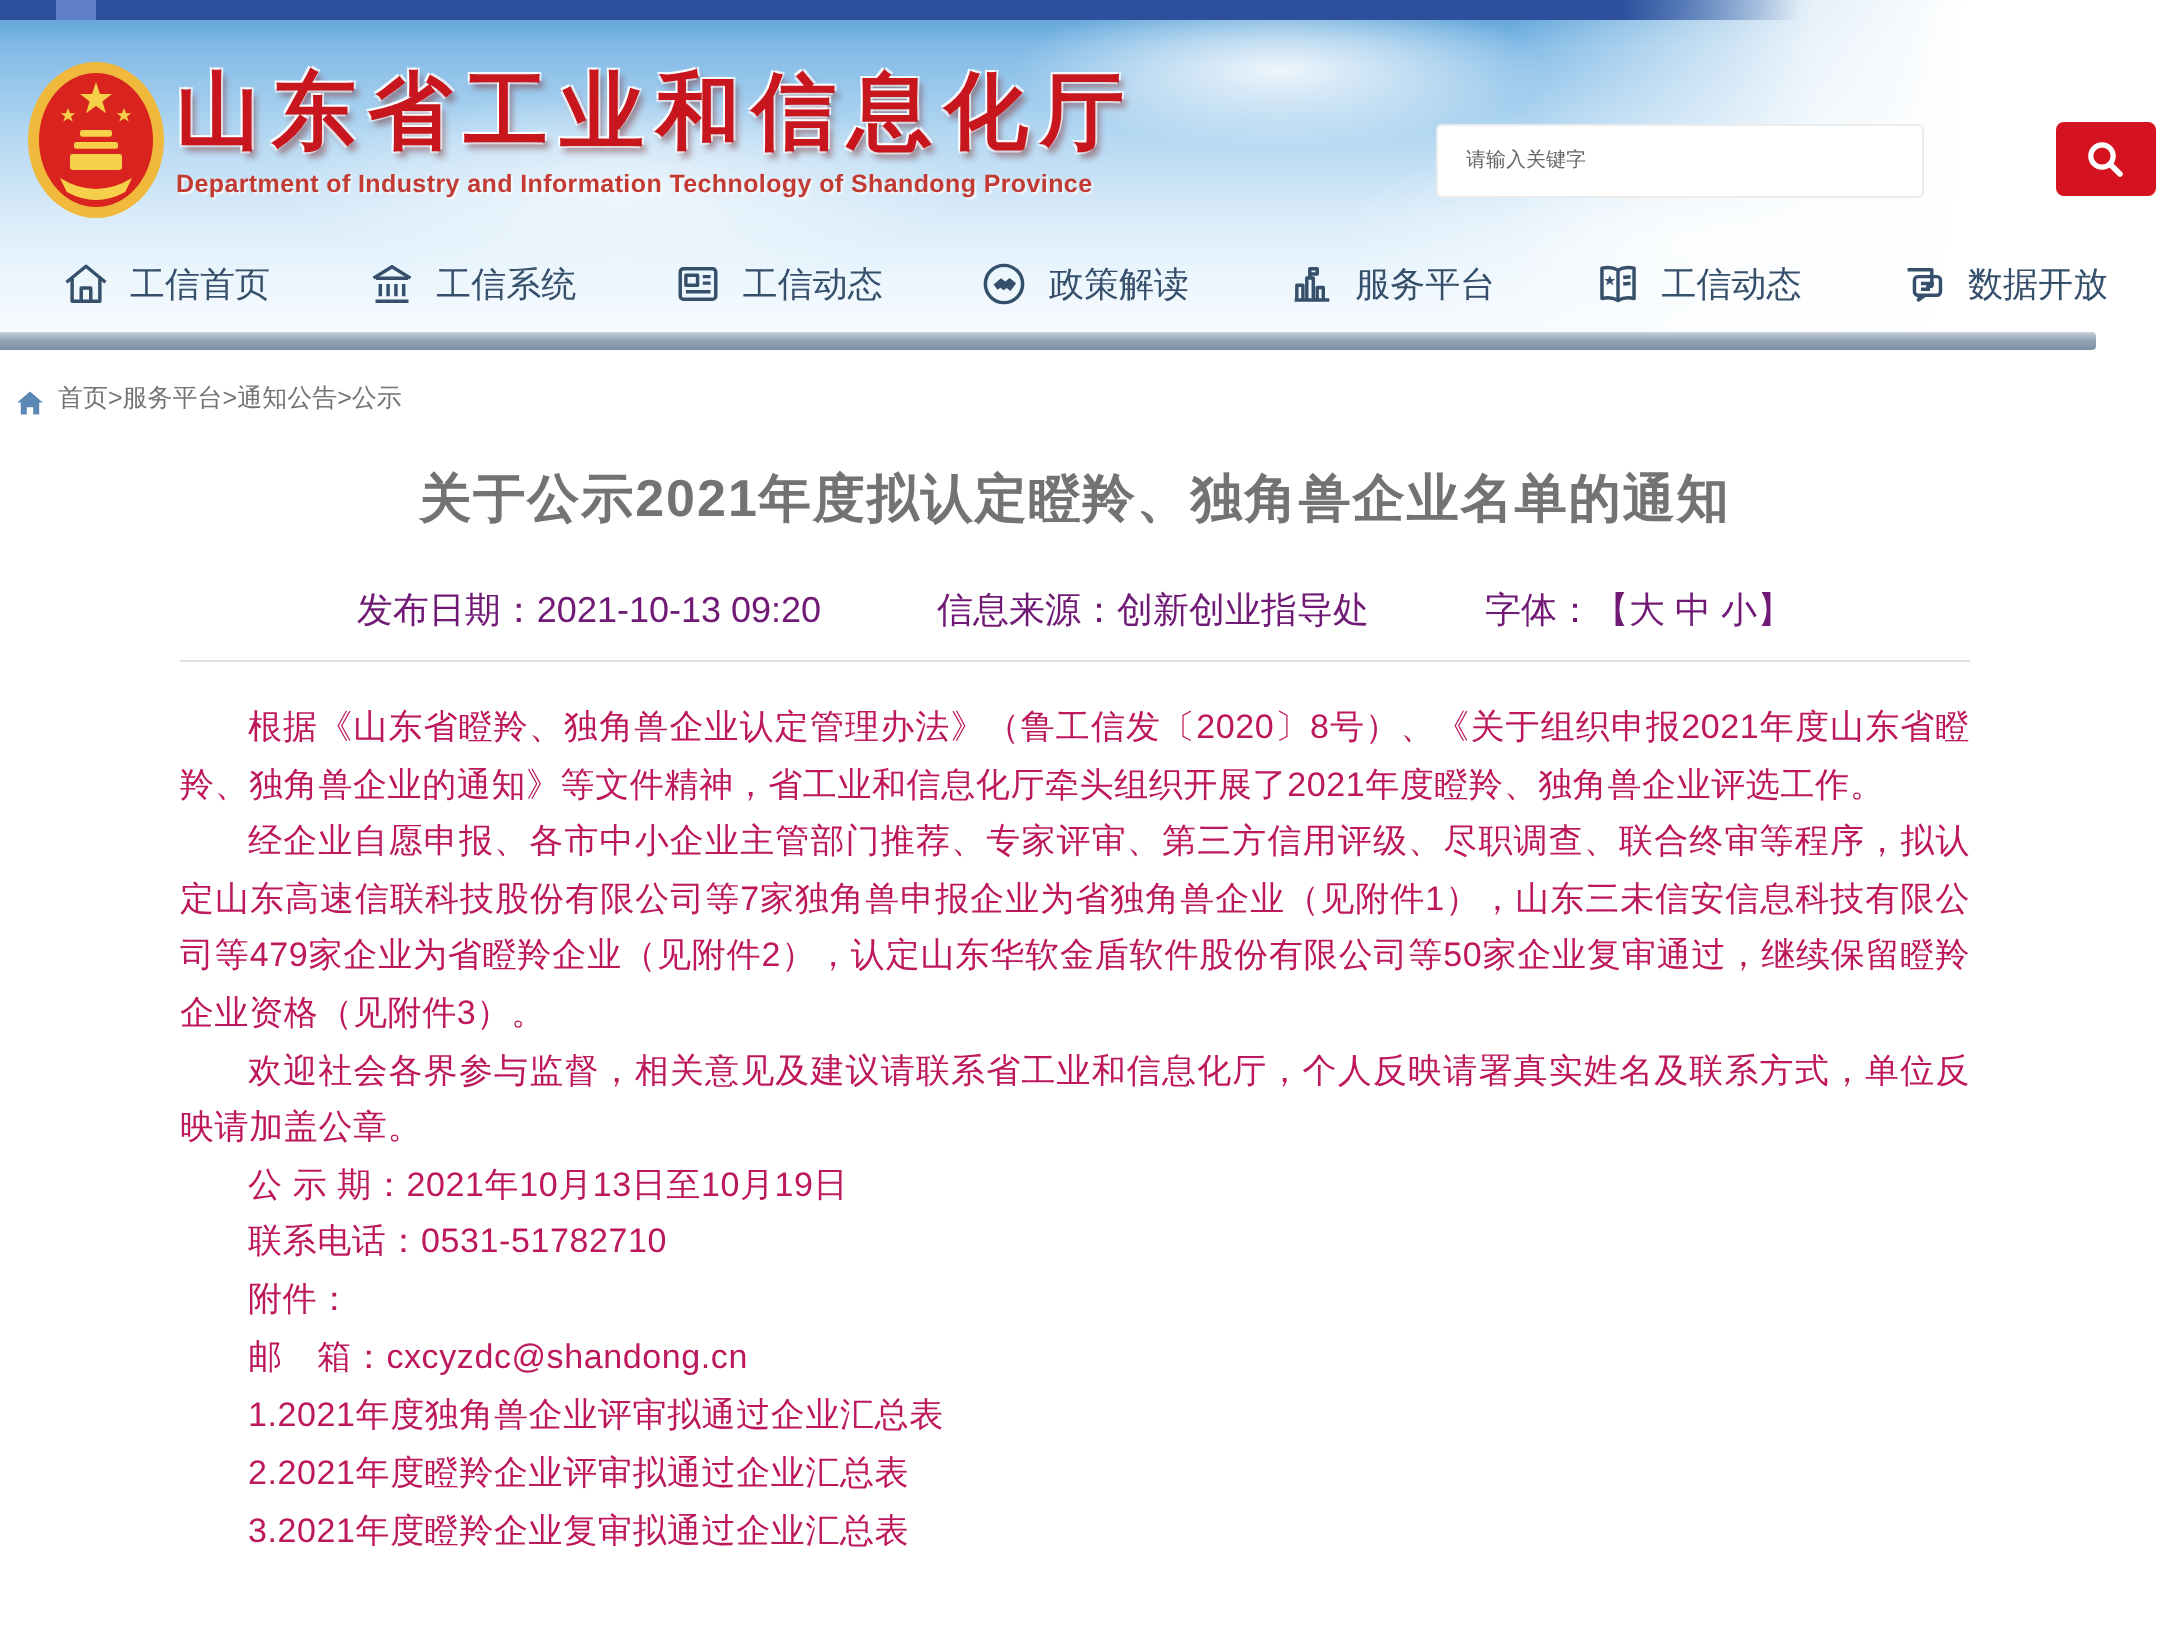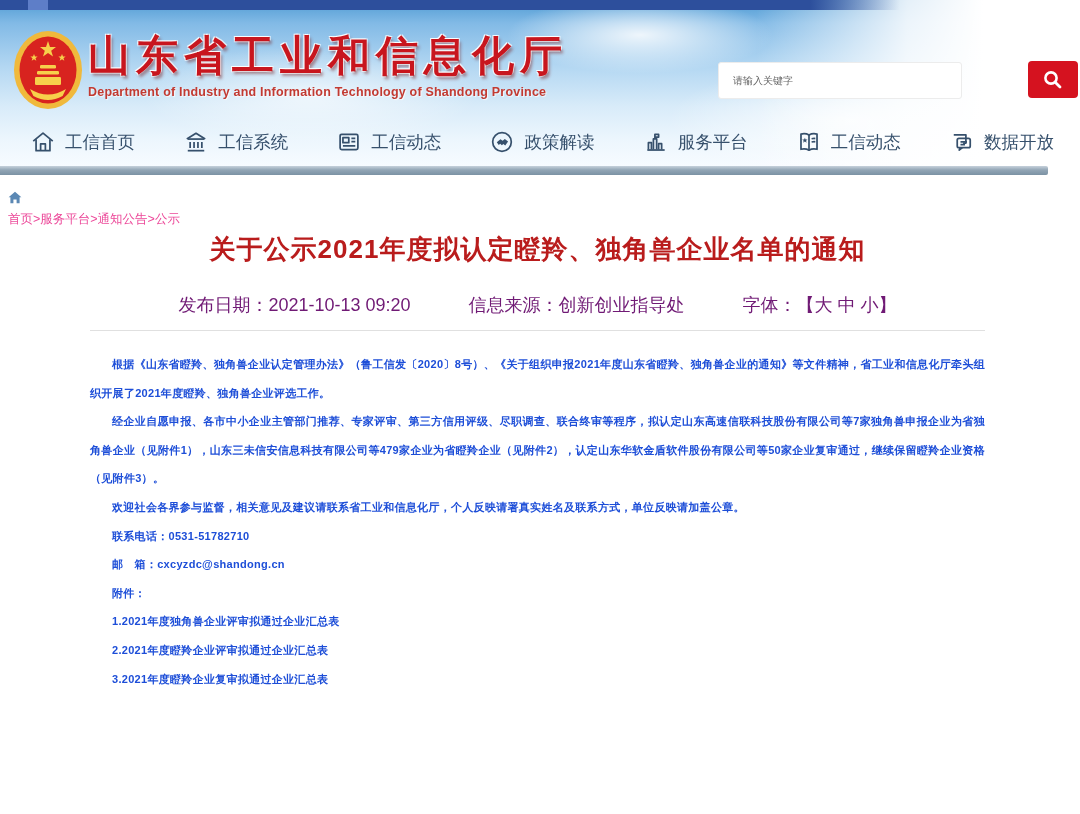--- a/index.html
+++ b/index.html
@@ -64,42 +64,42 @@
   .nav-item svg { display:block; }
   .nav-divider {
     position:absolute; top:166px; left:0; width:1048px; height:9px;
     background:linear-gradient(180deg,#c6d1db 0%,#92a5b5 45%,#7b92a4 100%);
     border-radius:0 2px 2px 0;
   }
 
   
   .breadcrumb {
     position:absolute; top:191px; left:8px;
-    display:flex; align-items:flex-start; gap:7px;
-    font-size:12.5px; color:#ec4899; cursor:pointer;flex-direction:column;
+    display:flex; align-items:flex-end; gap:7px;
+    font-size:12.5px; color:#737373; cursor:pointer;
   }
 
   
   .article { position:absolute; top:232px; left:90px; width:895px; }
   .article-title {
-    text-align:center; font-size:26px; font-weight:600; color:#b91c1c;
+    text-align:center; font-size:26px; font-weight:600; color:#737373;
     letter-spacing:1px; line-height:34px;
   }
   .meta-row {
     margin-top:27px; display:flex; justify-content:center; gap:58px;
     font-size:18px; color:#701a75;
   }
   .meta-item { white-space:nowrap; }
   .font-controls { cursor:pointer;margin-top:36px; }
   .meta-divider { margin-top:13px; border-bottom:1px solid #e0e0e0; }
 
   .article-body { margin-top:19px; }
   .article-body p {
-    text-indent:2em; font-size:11px; line-height:28.6px; color:#1d4ed8;
-    text-align:justify; letter-spacing:.3px;font-weight:bold;
+    text-indent:2em; font-size:17px; line-height:28.6px; color:#be185d;
+    text-align:justify; letter-spacing:.3px;
   }
   .att-list p { line-height:29px; cursor:pointer; }
   .att-link { color:#4b82b8; }
 </style>
 </head>
 <body>
 
 <div class="page">
 
   <div class="header-zone">
@@ -214,23 +214,24 @@
       <span class="meta-item"><span>信息来源：</span><span>创新创业指导处</span></span>
       <span class="meta-item"><span>字体：</span><span class="font-controls">【大 中 小】</span></span>
     </div>
 
     <div class="meta-divider"></div>
 
     <div class="article-body">
       <p>根据《山东省瞪羚、独角兽企业认定管理办法》（鲁工信发〔2020〕8号）、《关于组织申报2021年度山东省瞪羚、独角兽企业的通知》等文件精神，省工业和信息化厅牵头组织开展了2021年度瞪羚、独角兽企业评选工作。</p>
       <p>经企业自愿申报、各市中小企业主管部门推荐、专家评审、第三方信用评级、尽职调查、联合终审等程序，拟认定山东高速信联科技股份有限公司等7家独角兽申报企业为省独角兽企业（见附件1），山东三未信安信息科技有限公司等479家企业为省瞪羚企业（见附件2），认定山东华软金盾软件股份有限公司等50家企业复审通过，继续保留瞪羚企业资格（见附件3）。</p>
       <p>欢迎社会各界参与监督，相关意见及建议请联系省工业和信息化厅，个人反映请署真实姓名及联系方式，单位反映请加盖公章。</p>
+      <p>公 示 期：2021年10月13日至10月19日</p>
       <p>联系电话：0531-51782710</p>
+      <p>附件：</p>
       <p>邮　箱：cxcyzdc@shandong.cn</p>
-      <p>附件：</p>
 
       <div class="att-list">
         <p>1.2021年度独角兽企业评审拟通过企业汇总表</p>
         <p>2.2021年度瞪羚企业评审拟通过企业汇总表</p>
         <p class="att-link">3.2021年度瞪羚企业复审拟通过企业汇总表</p>
       </div>
 
     </div>
   </div>
 

